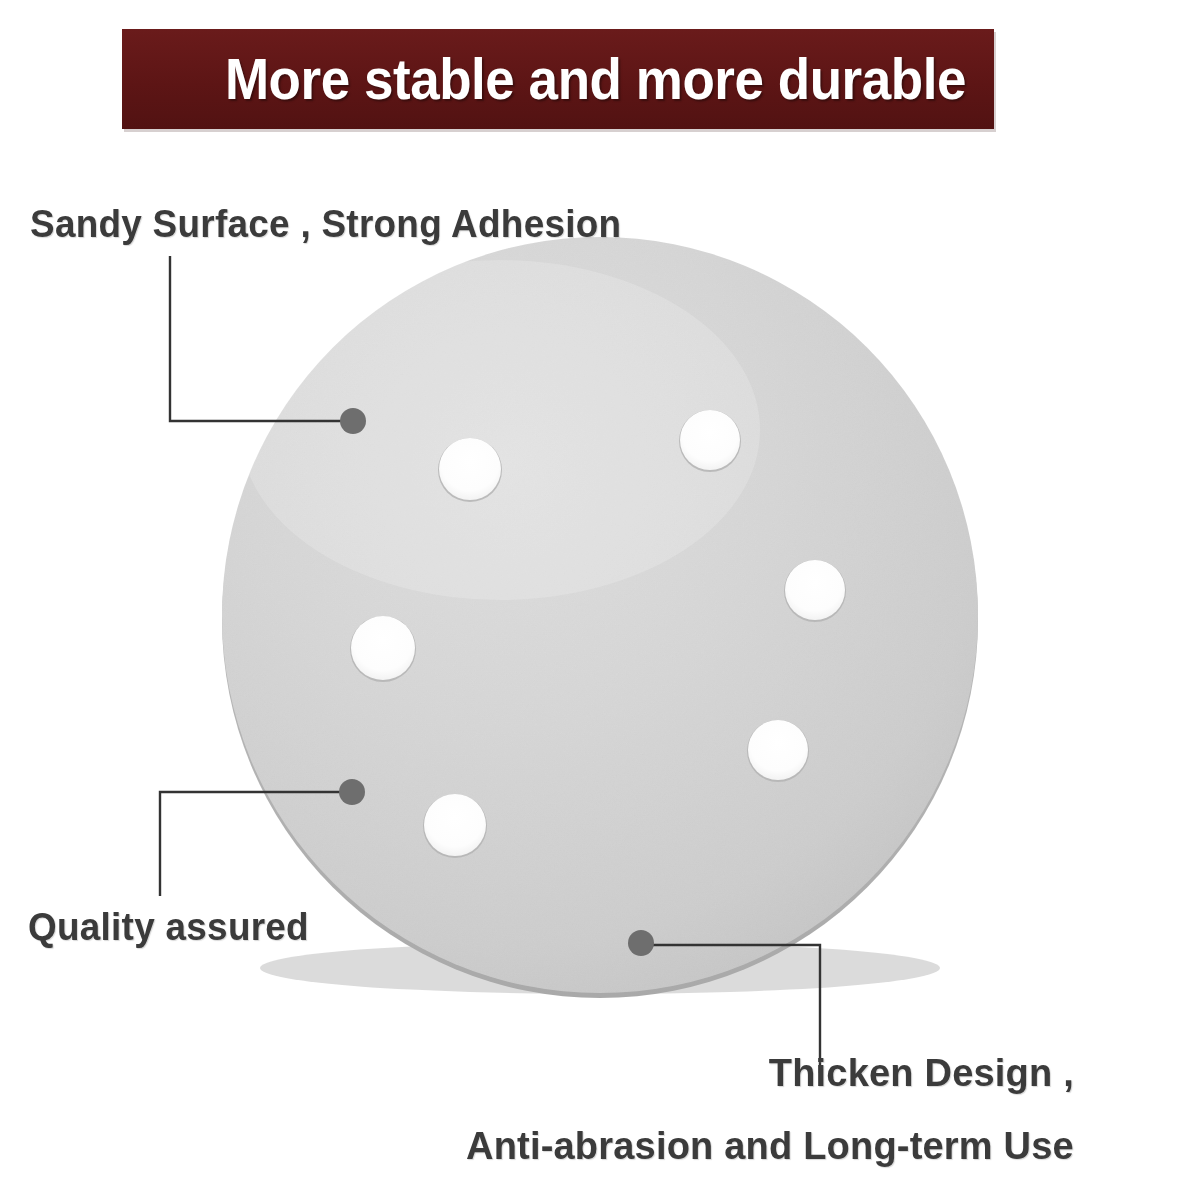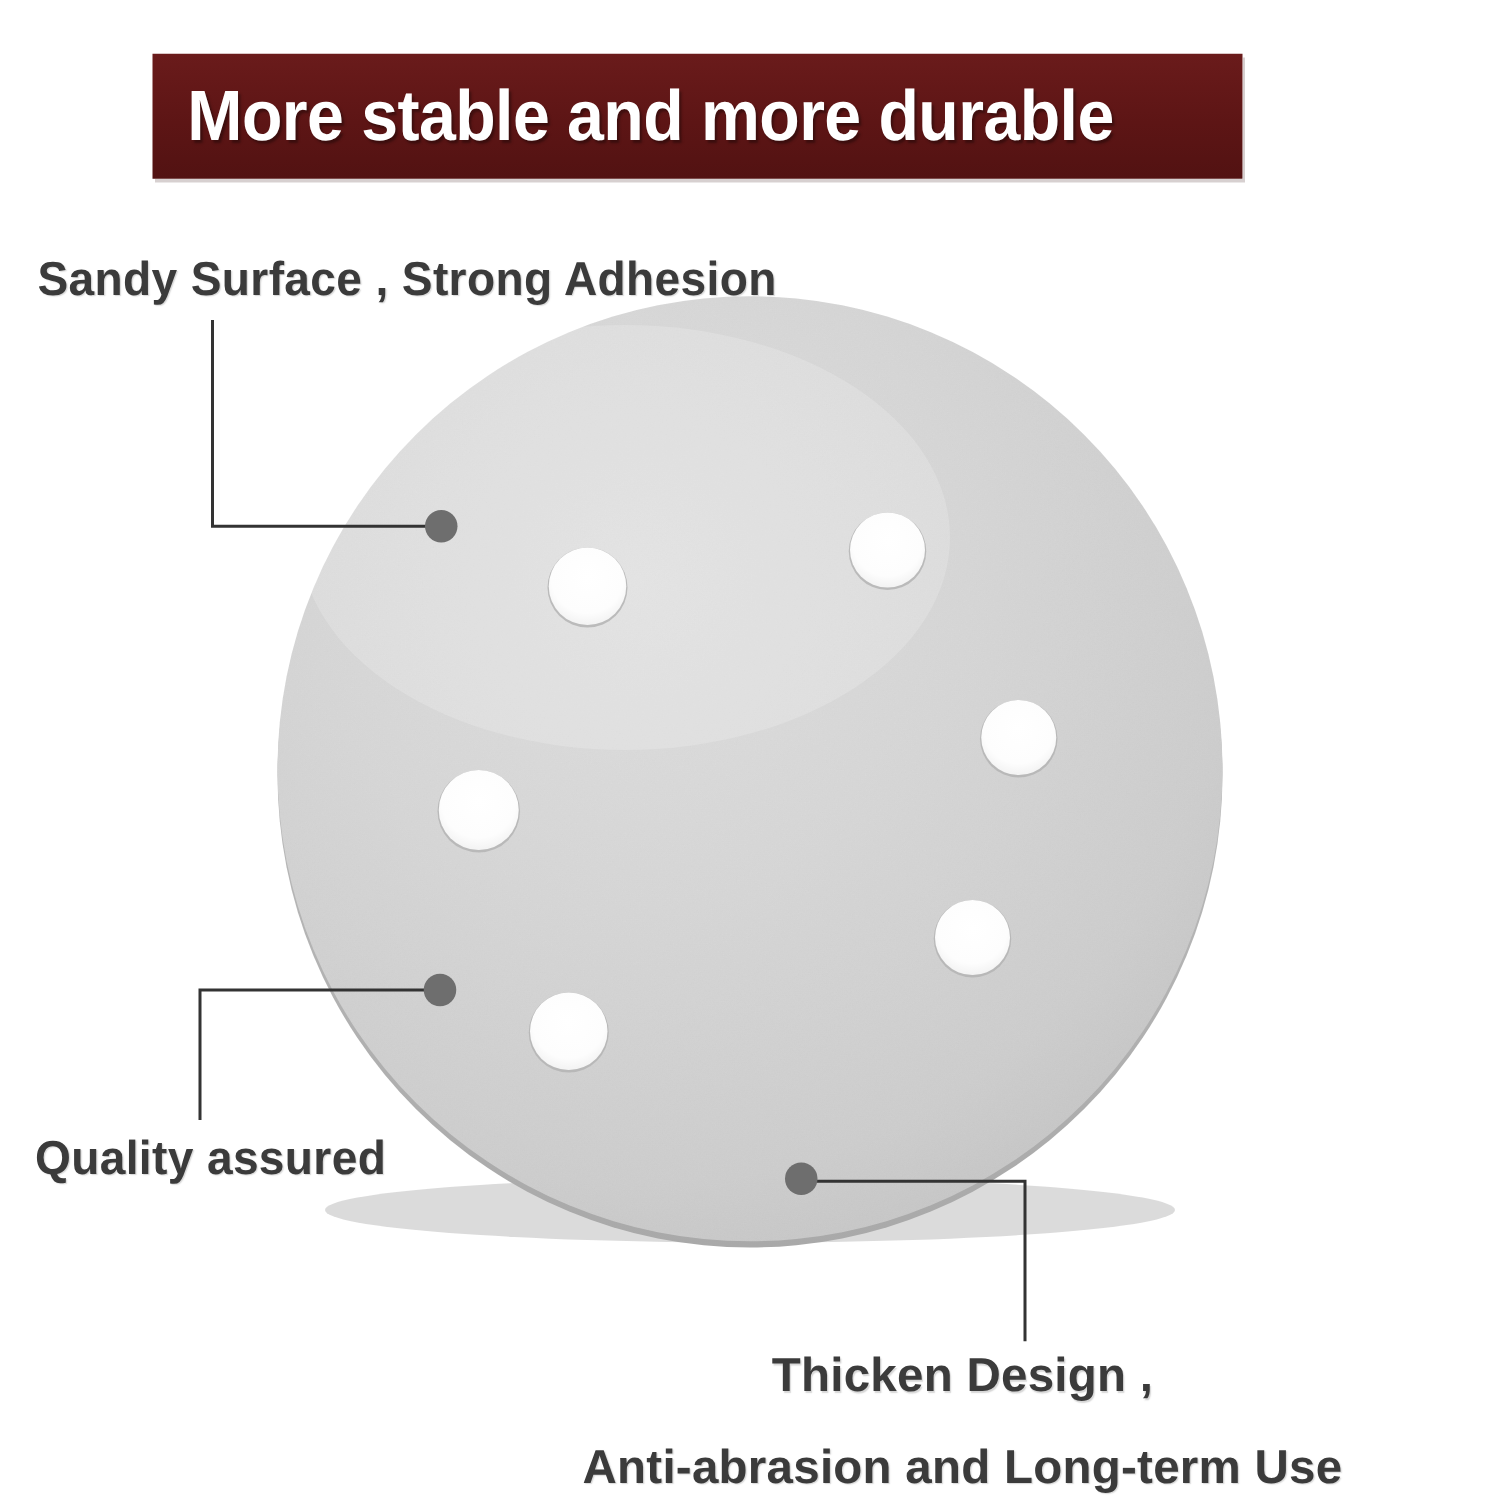--- a/index.html
+++ b/index.html
@@ -15,28 +15,28 @@
     width: 1200px;
     height: 1200px;
     background: #ffffff;
     overflow: hidden;
   }
 
   
   .banner {
     position: absolute;
     left: 122px;
-    top: 43px;
+    top: 29px;
     width: 872px;
     height: 100px;
     background: linear-gradient(180deg, #6a1b1b 0%, #5d1515 55%, #521212 100%);
     box-shadow: 2px 3px 0 rgba(140,120,120,0.35);
     display: flex;
     align-items: center;
-    justify-content: flex-start;
+    justify-content: flex-end;
   }
   .banner-title {
     color: #ffffff;
     font-family: "Liberation Sans Narrow", "Liberation Sans", sans-serif;
     font-weight: bold;
     font-size: 57px;
     letter-spacing: -0.5px;
     transform: scaleX(0.93);
     white-space: nowrap;
     text-shadow: 2px 2px 2px rgba(0,0,0,0.35);
@@ -74,24 +74,24 @@
   #label-quality {
     left: 28px;
     top: 906px;
     font-size: 38px;
     letter-spacing: 0.3px;
     transform: scaleX(0.97);
     transform-origin: left top;
   }
   #label-thicken {
     left: 466px;
-    top: 1080px;
+    top: 1052px;
     font-size: 38px;
     letter-spacing: 0.2px;
-    text-align: center;
+    text-align: right;
   }
   #label-thicken .line2 { display: block; margin-top: 30px; }
 
   
   .leaders {
     position: absolute;
     left: 0;
     top: 0;
     width: 1200px;
     height: 1200px;

